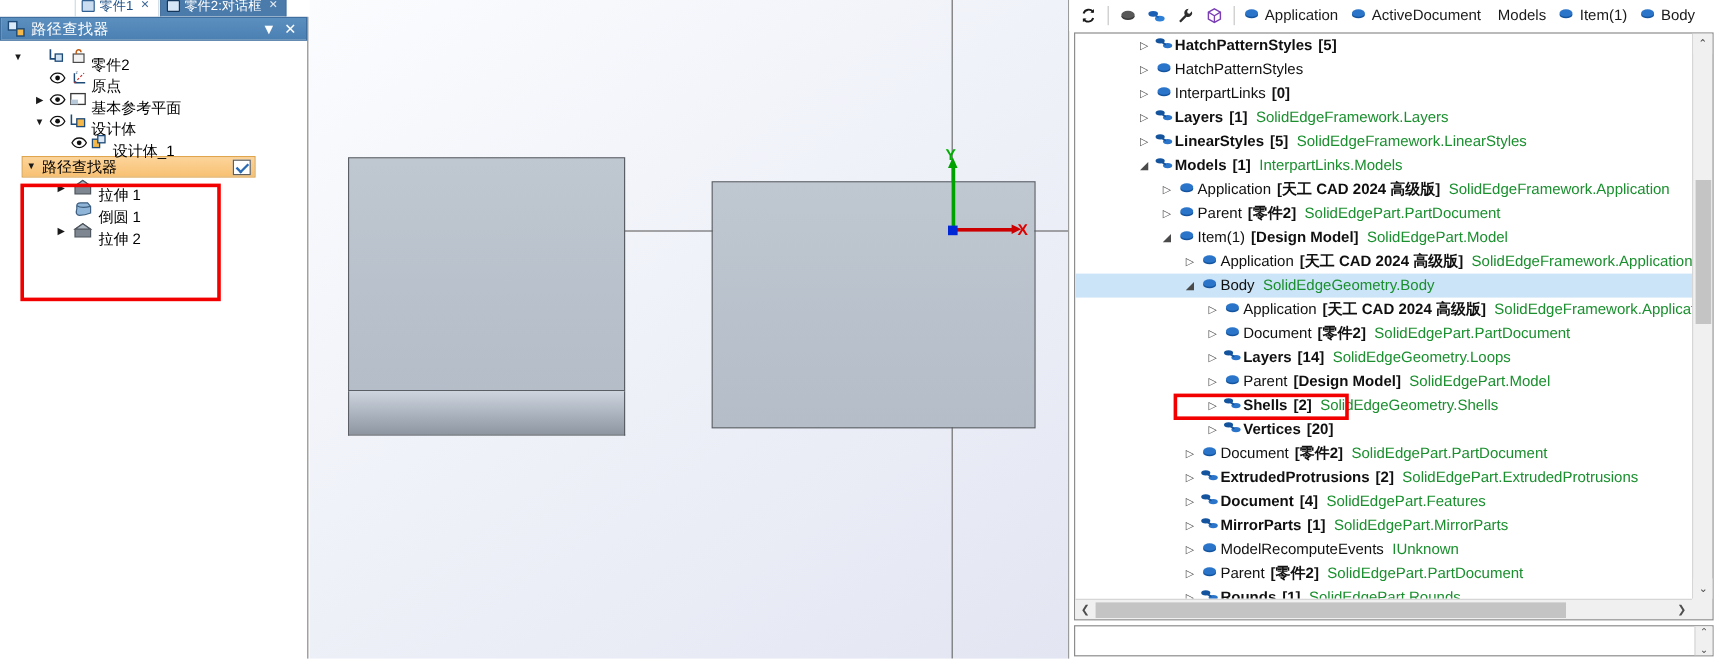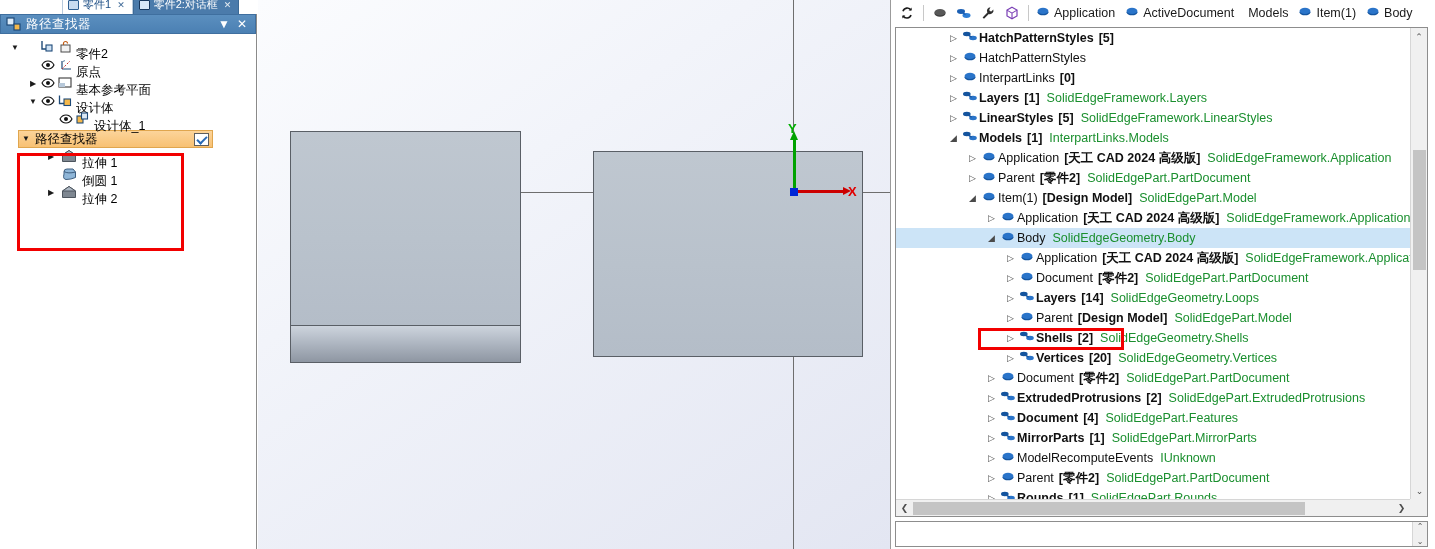--- a/index.html
+++ b/index.html
@@ -616,21 +616,20 @@
           <div class="rrow">
             <span style="flex:none;width:108px"></span>
             <span class="rarrow">▷</span>
             <span class="ricon"><svg width="16" height="12" viewBox="0 0 16 12">
                 <ellipse cx="4.8" cy="4" rx="3.8" ry="2.2" fill="#14549e"></ellipse>
                 <ellipse cx="11" cy="8" rx="3.8" ry="2.2" fill="#2a74c9"></ellipse>
                 <path d="M6.3 5.1l3.3 2.1" stroke="#14549e" stroke-width="1.5"></path>
               </svg></span>
             <span class="rname b">Vertices</span>
             <span class="rcount">[20]</span>
-            <span class="rtype">SolidEdgeGeometry.Vertices</span>
           </div>
           <div class="rrow">
             <span style="flex:none;width:89px"></span>
             <span class="rarrow">▷</span>
             <span class="ricon"><svg width="14" height="11" viewBox="0 0 14 11">
                 <ellipse cx="7" cy="6.2" rx="5.4" ry="3.1" fill="#14549e"></ellipse>
                 <ellipse cx="7" cy="4.9" rx="5.4" ry="3.1" fill="#2a74c9"></ellipse>
               </svg></span>
             <span class="rname">Document</span>
             <span class="rcount">[零件2]</span>

